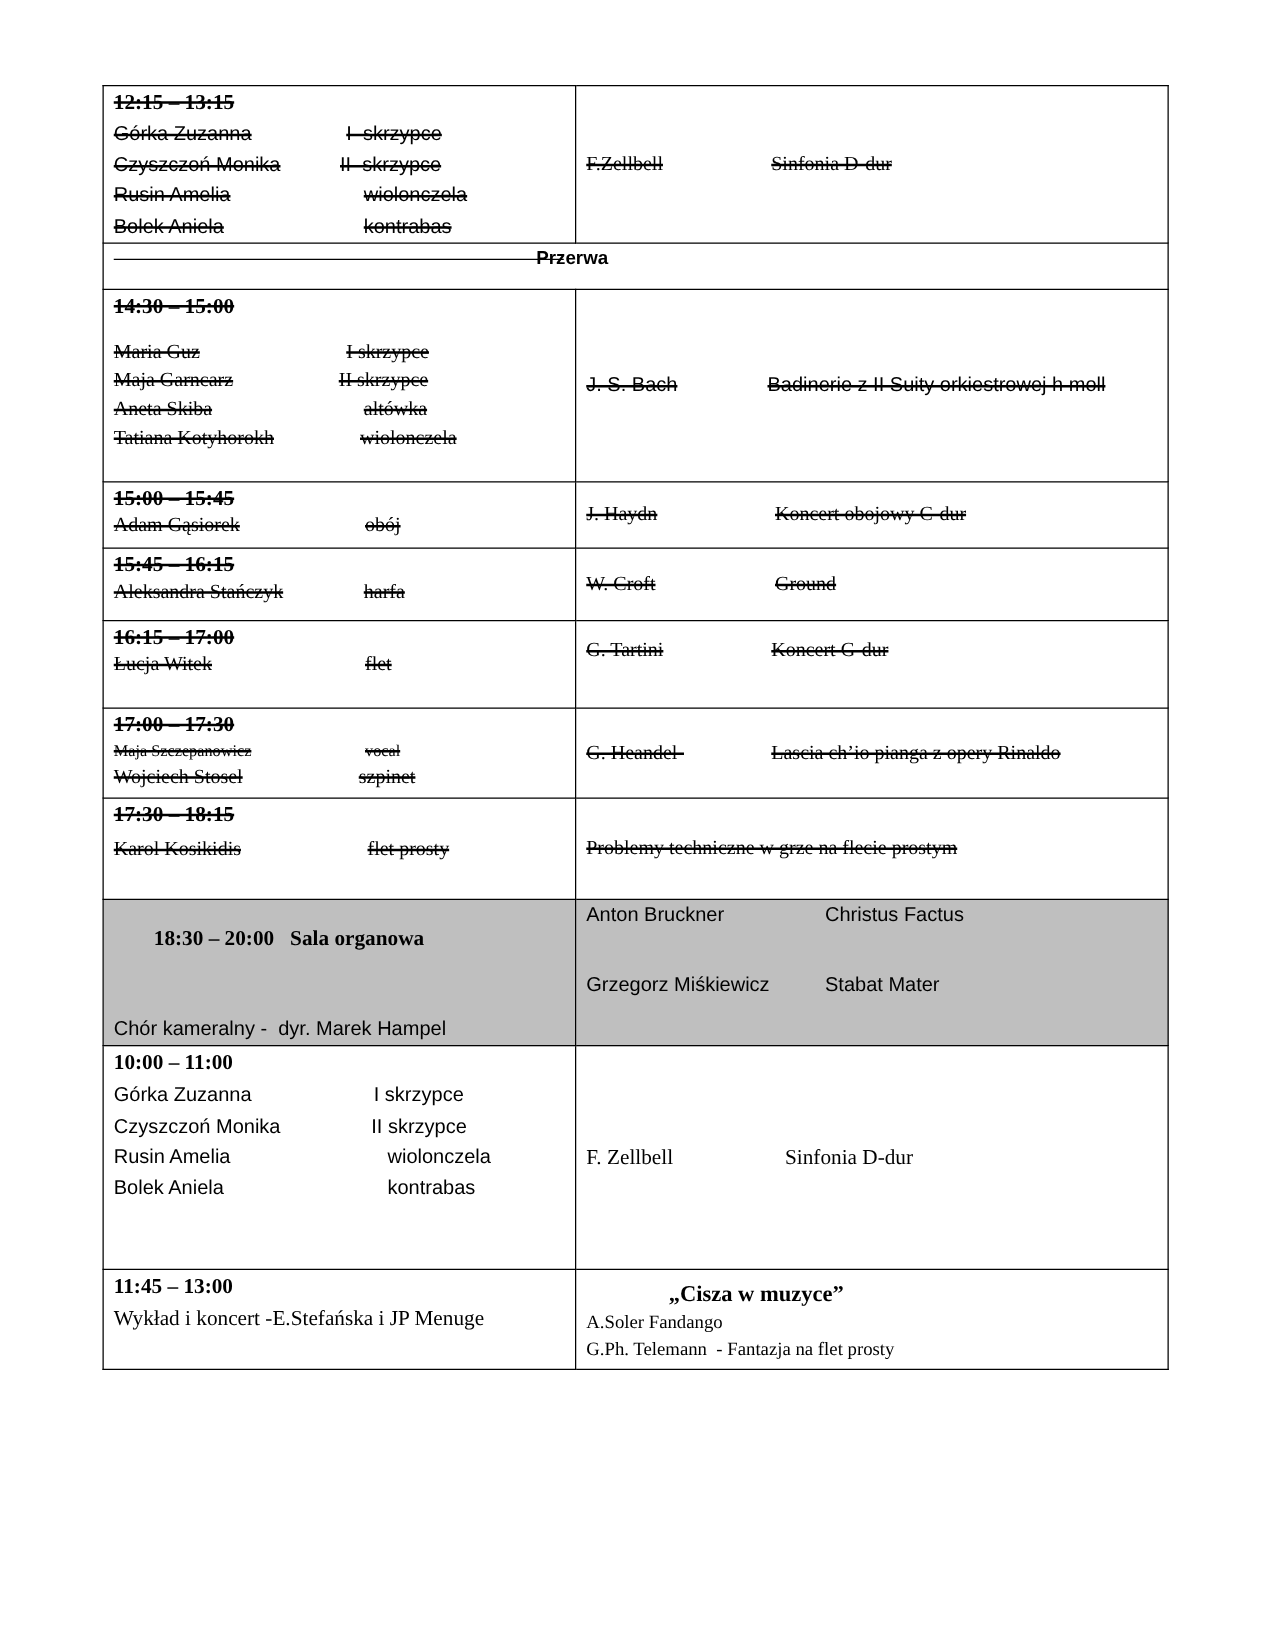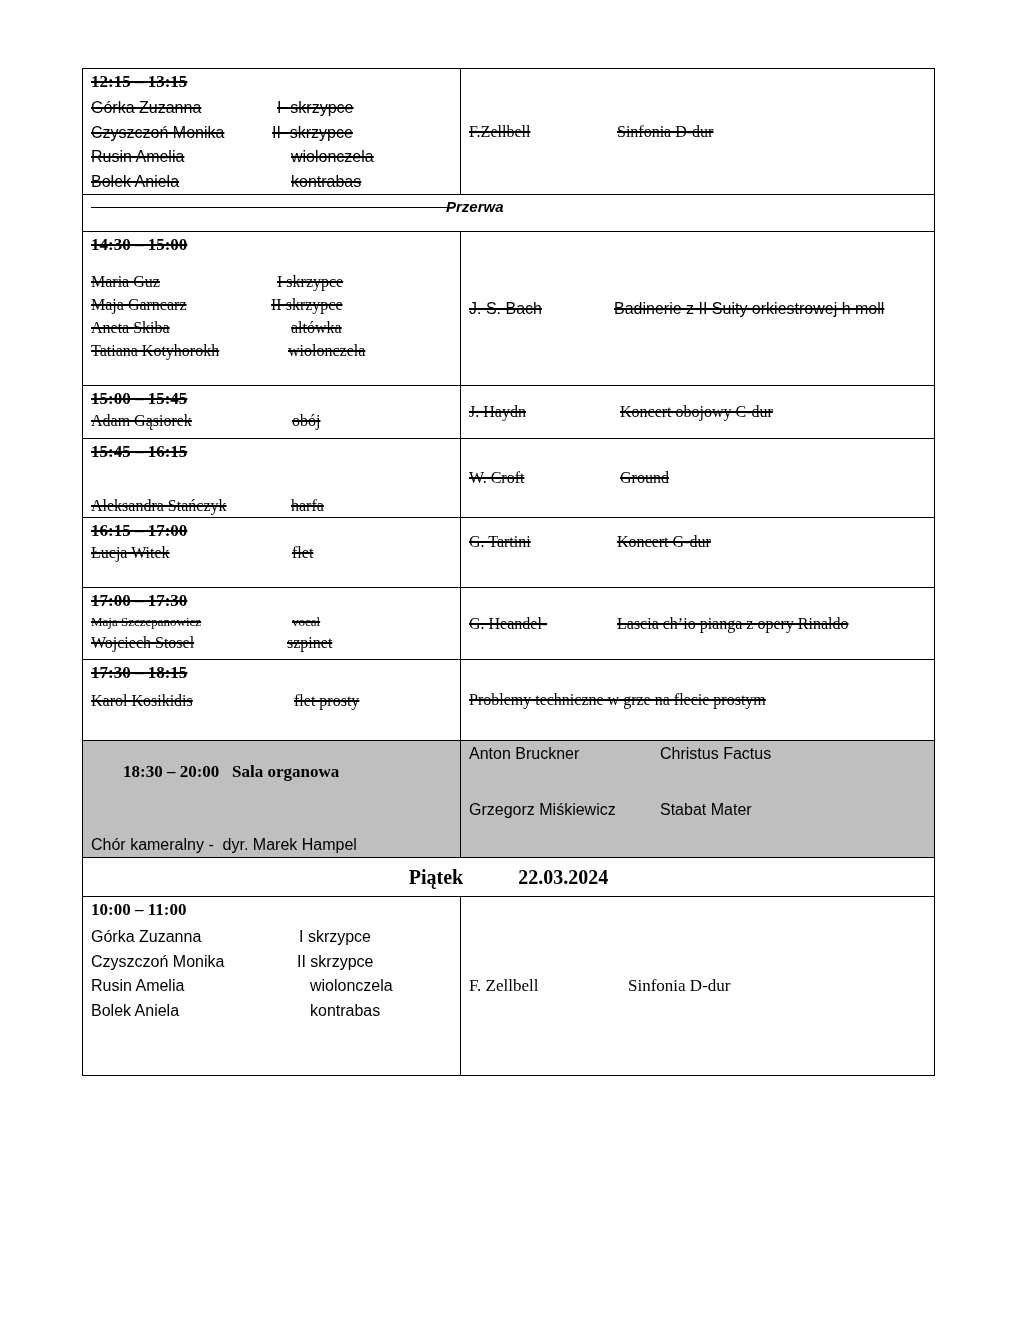--- a/index.html
+++ b/index.html
@@ -45,21 +45,21 @@
     </td>
     <td style="vertical-align:middle;">
       <div class="pair line serif strike"><span class="a" style="width:148px">F.Zellbell</span><span>Sinfonia D-dur</span></div>
     </td>
   </tr>
 
   <tr style="height:37px;">
     <td colspan="2" style="padding:0 8px;">
       <div style="position:relative; height:22px;">
         <div style="position:absolute; left:0; top:12px; width:360px; border-top:1.3px solid #000;"></div>
-        <div class="przerwa" style="position:absolute; left:355px; top:1px;font-style:italic;">Przerwa</div>
+        <div class="przerwa" style="position:absolute; left:338px; top:1px;">Przerwa</div>
       </div>
     </td>
   </tr>
 
   <tr style="height:154px;">
     <td>
       <div class="time strike" style="margin-top:2px;">14:30 – 15:00</div>
       <div class="serif" style="margin-top:14px;">
         <div class="pair line strike" style="line-height:23px;"><span class="a" style="width:186px">Maria Guz</span><span>I skrzypce</span></div>
         <div class="pair line strike" style="line-height:23px;"><span class="a" style="width:180px">Maja Garncarz</span><span>II skrzypce</span></div>
@@ -78,21 +78,21 @@
       <div class="pair line serif strike" style="line-height:22px;"><span class="a" style="width:201px">Adam Gąsiorek</span><span>obój</span></div>
     </td>
     <td style="vertical-align:middle;">
       <div class="pair line serif strike"><span class="a" style="width:151px">J. Haydn</span><span>Koncert obojowy C-dur</span></div>
     </td>
   </tr>
 
   <tr style="height:58px;">
     <td>
       <div class="time strike" style="margin-top:2px;">15:45 – 16:15</div>
-      <div class="pair line serif strike" style="line-height:22px;margin-top:32px;"><span class="a" style="width:200px">Aleksandra Stańczyk</span><span>harfa</span></div>
+      <div class="pair line serif strike" style="line-height:22px;"><span class="a" style="width:200px">Aleksandra Stańczyk</span><span>harfa</span></div>
     </td>
     <td style="vertical-align:middle;">
       <div class="pair line serif strike"><span class="a" style="width:151px">W. Croft</span><span>Ground</span></div>
     </td>
   </tr>
 
   <tr style="height:70px;">
     <td>
       <div class="time strike" style="margin-top:2px;">16:15 – 17:00</div>
       <div class="pair line serif strike" style="line-height:22px;"><span class="a" style="width:201px">Łucja Witek</span><span>flet</span></div>
@@ -129,40 +129,46 @@
         <span class="time">18:30 – 20:00</span><span class="time">   </span><span class="time">Sala organowa</span>
       </div>
       <div class="narrow line">Chór kameralny -  dyr. Marek Hampel</div>
     </td>
     <td>
       <div class="pair narrow line" style="margin-top:1px;"><span class="a" style="width:191px">Anton Bruckner</span><span>Christus Factus</span></div>
       <div class="pair narrow line"><span class="a" style="width:191px">Grzegorz Miśkiewicz</span><span>Stabat Mater</span></div>
     </td>
   </tr>
 
-  <tr style="height:39px;">
-    <td colspan="2" class="center" style="vertical-align:middle;">
-      <span class="day">Piątek</span><span class="day" style="display:inline-block;width:55px;"></span><span class="day">22.03.2024</span>
-    </td>
-  </tr>
 
 
   <tr style="height:179px;">
     <td>
       <div class="time" style="margin-top:2px;">10:00 – 11:00</div>
       <div class="sans" style="margin-top:4px;">
         <div class="pair line" style="line-height:24.5px;"><span class="a" style="width:208px">Górka Zuzanna</span><span>I skrzypce</span></div>
         <div class="pair line" style="line-height:24.5px;"><span class="a" style="width:206px">Czyszczoń Monika</span><span>II skrzypce</span></div>
         <div class="pair line" style="line-height:24.5px;"><span class="a" style="width:219px">Rusin Amelia</span><span>wiolonczela</span></div>
         <div class="pair line" style="line-height:24.5px;"><span class="a" style="width:219px">Bolek Aniela</span><span>kontrabas</span></div>
       </div>
     </td>
     <td style="vertical-align:middle;">
       <div class="pair serif" style="font-size:17px;line-height:24px;">
               <span class="a" style="width:159px">F. Zellbell</span>
               <span>Sinfonia D-dur</span>
             </div>
     </td>
   </tr>
 
+  <tr style="height:80px;">
+    <td>
+      <div class="time" style="margin-top:2px;">11:45 – 13:00</div>
+      <div class="serif" style="font-size:17px;line-height:30px;white-space:nowrap;">Wykład i koncert -E.Stefańska i JP Menuge</div>
+    </td>
+    <td>
+      <div class="serif" style="font-weight:bold;font-size:18px;line-height:24px;margin-top:7px;padding-left:66px;">„Cisza w muzyce”</div>
+      <div class="serif" style="font-size:15px;line-height:22px;">A.Soler Fandango</div>
+      <div class="serif" style="font-size:15px;line-height:22px;white-space:pre;">G.Ph. Telemann  - Fantazja na flet prosty</div>
+    </td>
+  </tr>
 </tbody>
     </table>
 </div>
 
 </body></html>

